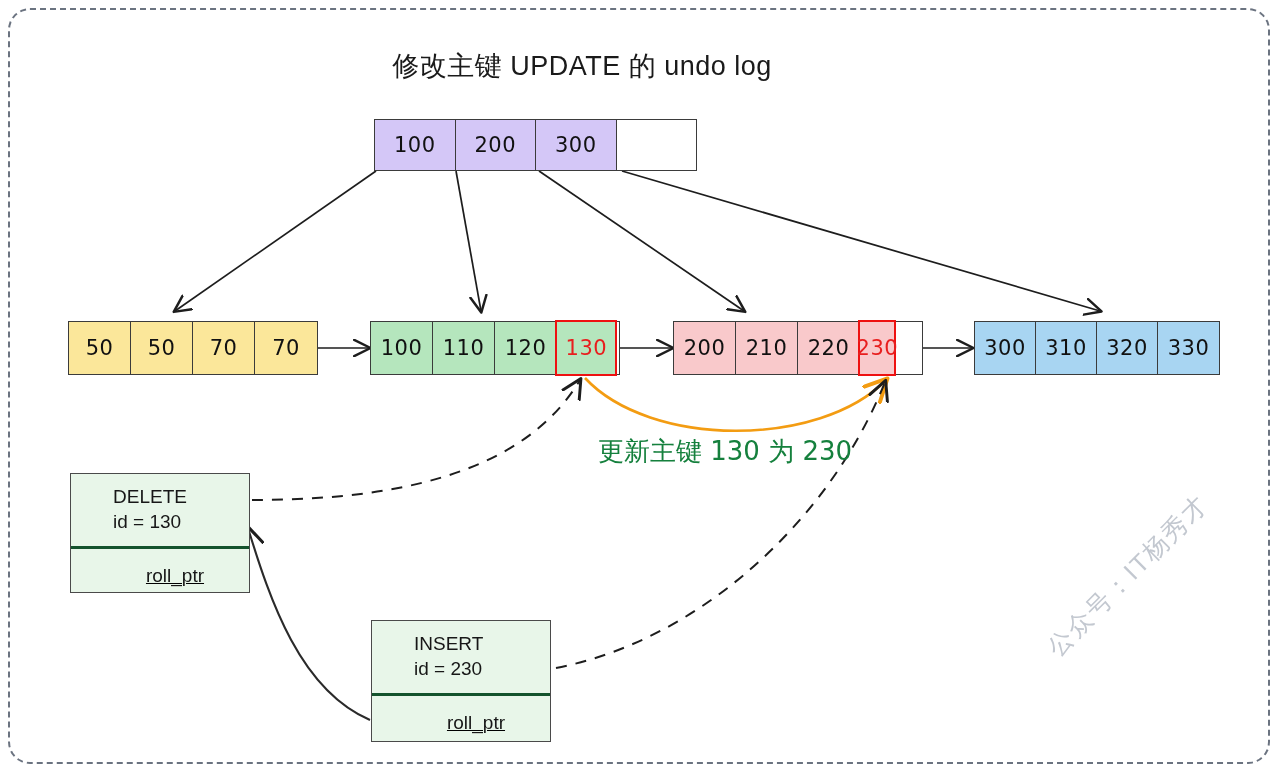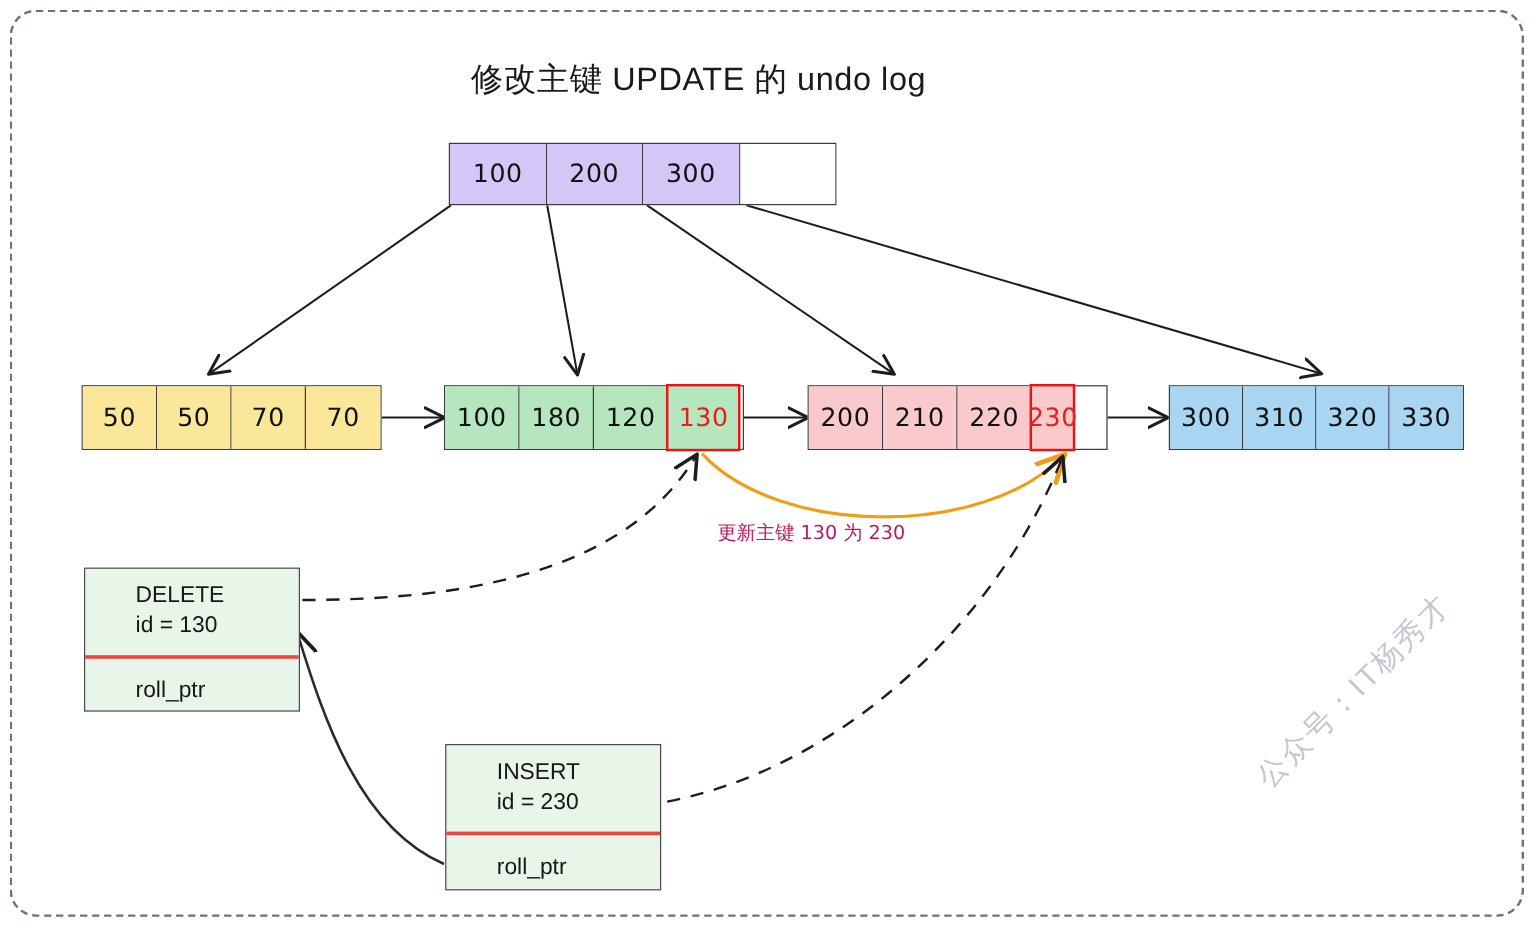--- a/index.html
+++ b/index.html
@@ -81,47 +81,48 @@
 
   
   .undo {
     position: absolute;
     border: 1.6px solid #4a4a4a;
     background: #e8f6e9;
     z-index: 4;
   }
   .undo .hdr {
     padding: 10px 18px 12px 0;
-    border-bottom: 3px solid #ef4444;
+    border-bottom: 3px solid #14532d;
     text-align: center;
   }
   .undo .hdr .l1,
   .undo .hdr .l2 {
     display: block;
     font-size: 19px;
     color: #171717;
     line-height: 1.32;
     text-align: left;
     padding-left: 42px;
   }
   .undo .ftr {
     padding: 16px 12px 16px 0;
-    text-align: left;
+    text-align: center;
+    text-decoration: underline;
   }
   .undo .ftr span {
     font-size: 19px;
     color: #171717;
     padding-left: 42px;
   }
 
   
   .orange-label {
     position: absolute;
-    font-size: 16px;
-    color: #be185d;
+    font-size: 26px;
+    color: #15803d;
     white-space: nowrap;
     font-family: "DejaVu Sans", "Liberation Sans", sans-serif;
   }
 
   
   .watermark {
     position: absolute;
     left: 1040px; top: 640px;
     font-size: 25px;
     color: #c3c8d0;
@@ -182,21 +183,21 @@
 
   <div class="node" style="left:68px; top:321px; width:250px; height:54px;">
     <div class="cell c-yellow" style="width:62px;">50</div>
     <div class="cell c-yellow" style="width:62px;">50</div>
     <div class="cell c-yellow" style="width:62px;">70</div>
     <div class="cell c-yellow" style="width:62px;">70</div>
   </div>
 
   <div class="node" style="left:370px; top:321px; width:250px; height:54px;">
     <div class="cell c-green" style="width:62px;">100</div>
-    <div class="cell c-green" style="width:62px;">180</div>
+    <div class="cell c-green" style="width:62px;">110</div>
     <div class="cell c-green" style="width:62px;">120</div>
     <div class="cell c-green c-hl" style="width:62px;">130</div>
   </div>
 
   <div class="node" style="left:673px; top:321px; width:250px; height:54px;">
     <div class="cell c-pink" style="width:62px;">200</div>
     <div class="cell c-pink" style="width:62px;">210</div>
     <div class="cell c-pink" style="width:62px;">220</div>
     <div class="cell c-pink c-hl" style="width:38px;">230</div>
   </div>

